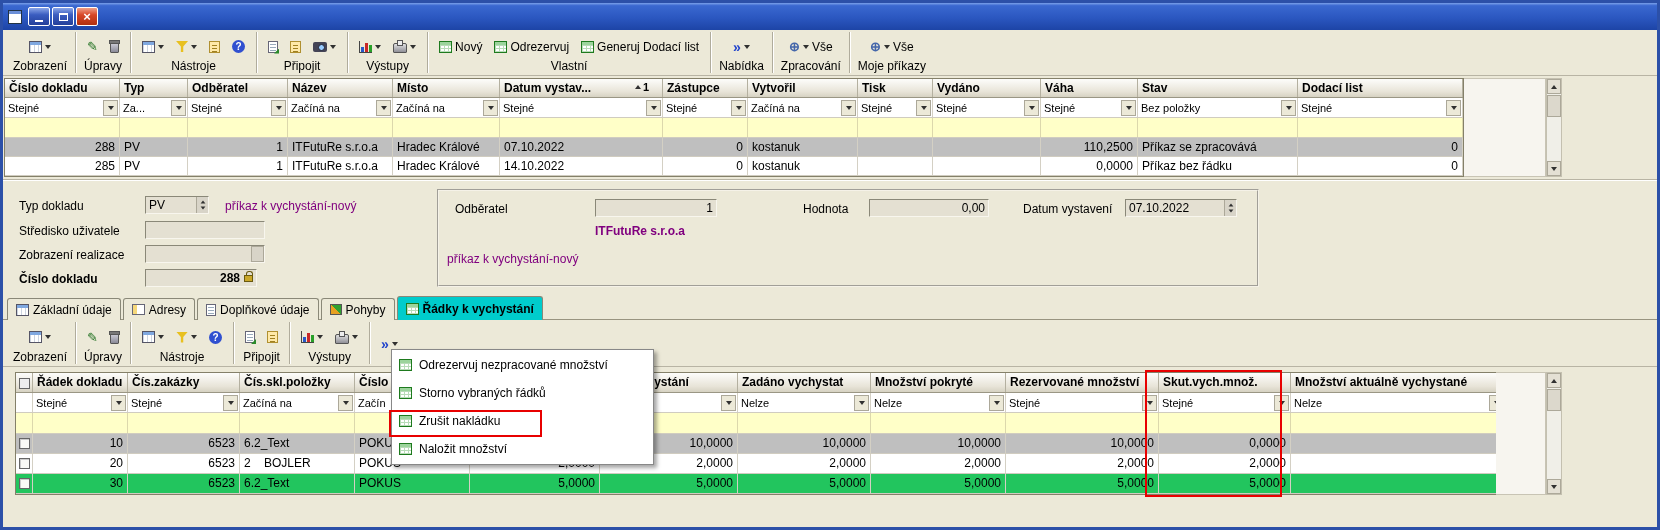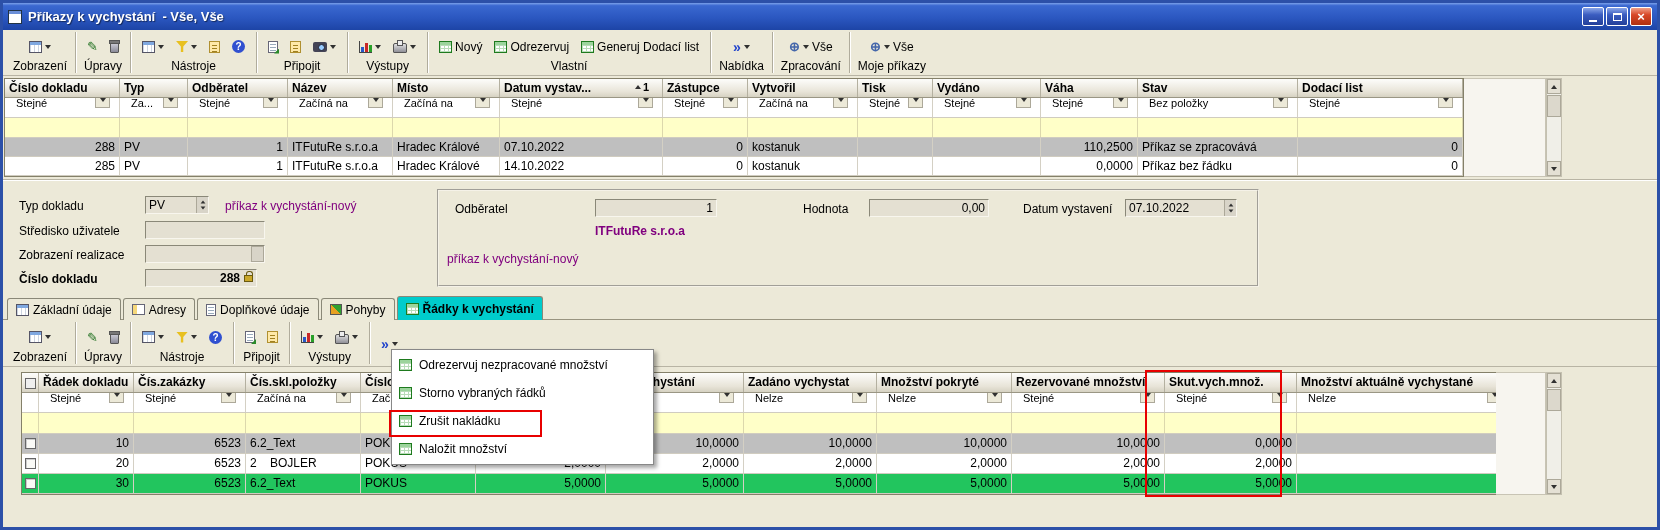--- a/index.html
+++ b/index.html
@@ -52,33 +52,33 @@
 .ic-lock{width:9px;height:7px;background:#caa82a;border:1px solid #6a5a10;position:relative;display:inline-block}
 .ic-lock::before{content:"";position:absolute;top:-5px;left:1px;width:5px;height:4px;border:1px solid #6a5a10;border-bottom:none;border-radius:3px 3px 0 0}
 .hlp{width:13px;height:13px;border-radius:7px;background:#3050d0;color:#fff;font-weight:bold;font-size:10px;display:inline-flex;align-items:center;justify-content:center}
 .chev{color:#2244cc;font-weight:bold;font-size:14px;line-height:12px}
 .tgt{color:#4466aa;font-size:13px;font-weight:bold;line-height:13px}
 .pen{color:#207020;font-size:13px;line-height:13px}
 
 
 .grid{position:absolute;border:1px solid #848069;background:#fff;overflow:hidden}
 .g1{left:1px;top:75px;width:1460px;height:99px}
-.g2{left:18px;top:369px;width:1492px;height:123px}
+.g2{left:12px;top:369px;width:1492px;height:123px}
 .grow{display:flex;border-bottom:1px solid #d0ccc0;background:#fff}
 .gc{flex:0 0 auto;height:100%;padding:0 4px;overflow:hidden;white-space:pre;border-right:1px solid #d4d0c4;font-size:12px}
 .ghead{border-bottom:1px solid #9a9684}
 .ghead .gc{font-weight:bold;line-height:18px;background:linear-gradient(#fdfdfb,#e8e4d8 70%,#d6d2c2);border-right:1px solid #b4b0a0}
 .g1 .ghead{height:19px}.g1 .gfilter{height:20px}.g1 .gyellow{height:20px}.g1 .gdata{height:19px}
 .g2 .ghead{height:20px}.g2 .gfilter{height:20px}.g2 .gyellow{height:21px}.g2 .gdata{height:20px}
 .gdata .gc{line-height:18px}
 .gyellow .gc{background:#ffffc8;border-right:1px solid #dcd8ac}
 .r-sel .gc{background:#bfbfbf}
 .r-white .gc{background:#fff}
 .r-alt .gc{background:#22c55e}
-.fc{display:flex;align-items:flex-end;background:#fff;padding:8px}
+.fc{display:flex;align-items:center;background:#fff;padding:0}
 .ft{flex:1;padding:0 3px;font-size:11px;white-space:pre;overflow:hidden}
 .fa{width:15px;height:16px;margin:1px;background:#ece9d8;border:1px solid #aca899;display:flex;align-items:center;justify-content:center;flex:0 0 auto}
 
 .g1 .grow>.gc:nth-child(1){width:115px}.g1 .grow>.gc:nth-child(2){width:68px}.g1 .grow>.gc:nth-child(3){width:100px}
 .g1 .grow>.gc:nth-child(4){width:105px}.g1 .grow>.gc:nth-child(5){width:107px}.g1 .grow>.gc:nth-child(6){width:163px}
 .g1 .grow>.gc:nth-child(7){width:85px}.g1 .grow>.gc:nth-child(8){width:110px}.g1 .grow>.gc:nth-child(9){width:75px}
 .g1 .grow>.gc:nth-child(10){width:108px}.g1 .grow>.gc:nth-child(11){width:97px}.g1 .grow>.gc:nth-child(12){width:160px}
 .g1 .grow>.gc:nth-child(13){width:165px}
 .g1 .gdata>.gc:nth-child(1),.g1 .gdata>.gc:nth-child(3),.g1 .gdata>.gc:nth-child(7),.g1 .gdata>.gc:nth-child(11),.g1 .gdata>.gc:nth-child(13){text-align:right}
 
@@ -135,21 +135,20 @@
 .hl1{left:386px;top:407px;width:153px;height:27px}
 .hl2{left:1142px;top:367px;width:137px;height:127px}
 </style>
 </head>
 <body>
 
 <div class="window">
 
   <div class="titlebar">
     <span class="appicon"></span>
-    <span class="title">Příkazy k vychystání  - Vše, Vše</span>
     <span class="winbtns">
       <span class="wbtn">
           <i class="gmin"></i>
         </span>
       <span class="wbtn">
           <i class="gmax"></i>
         </span>
       <span class="wbtn close">
           <span>×</span>
         </span>

